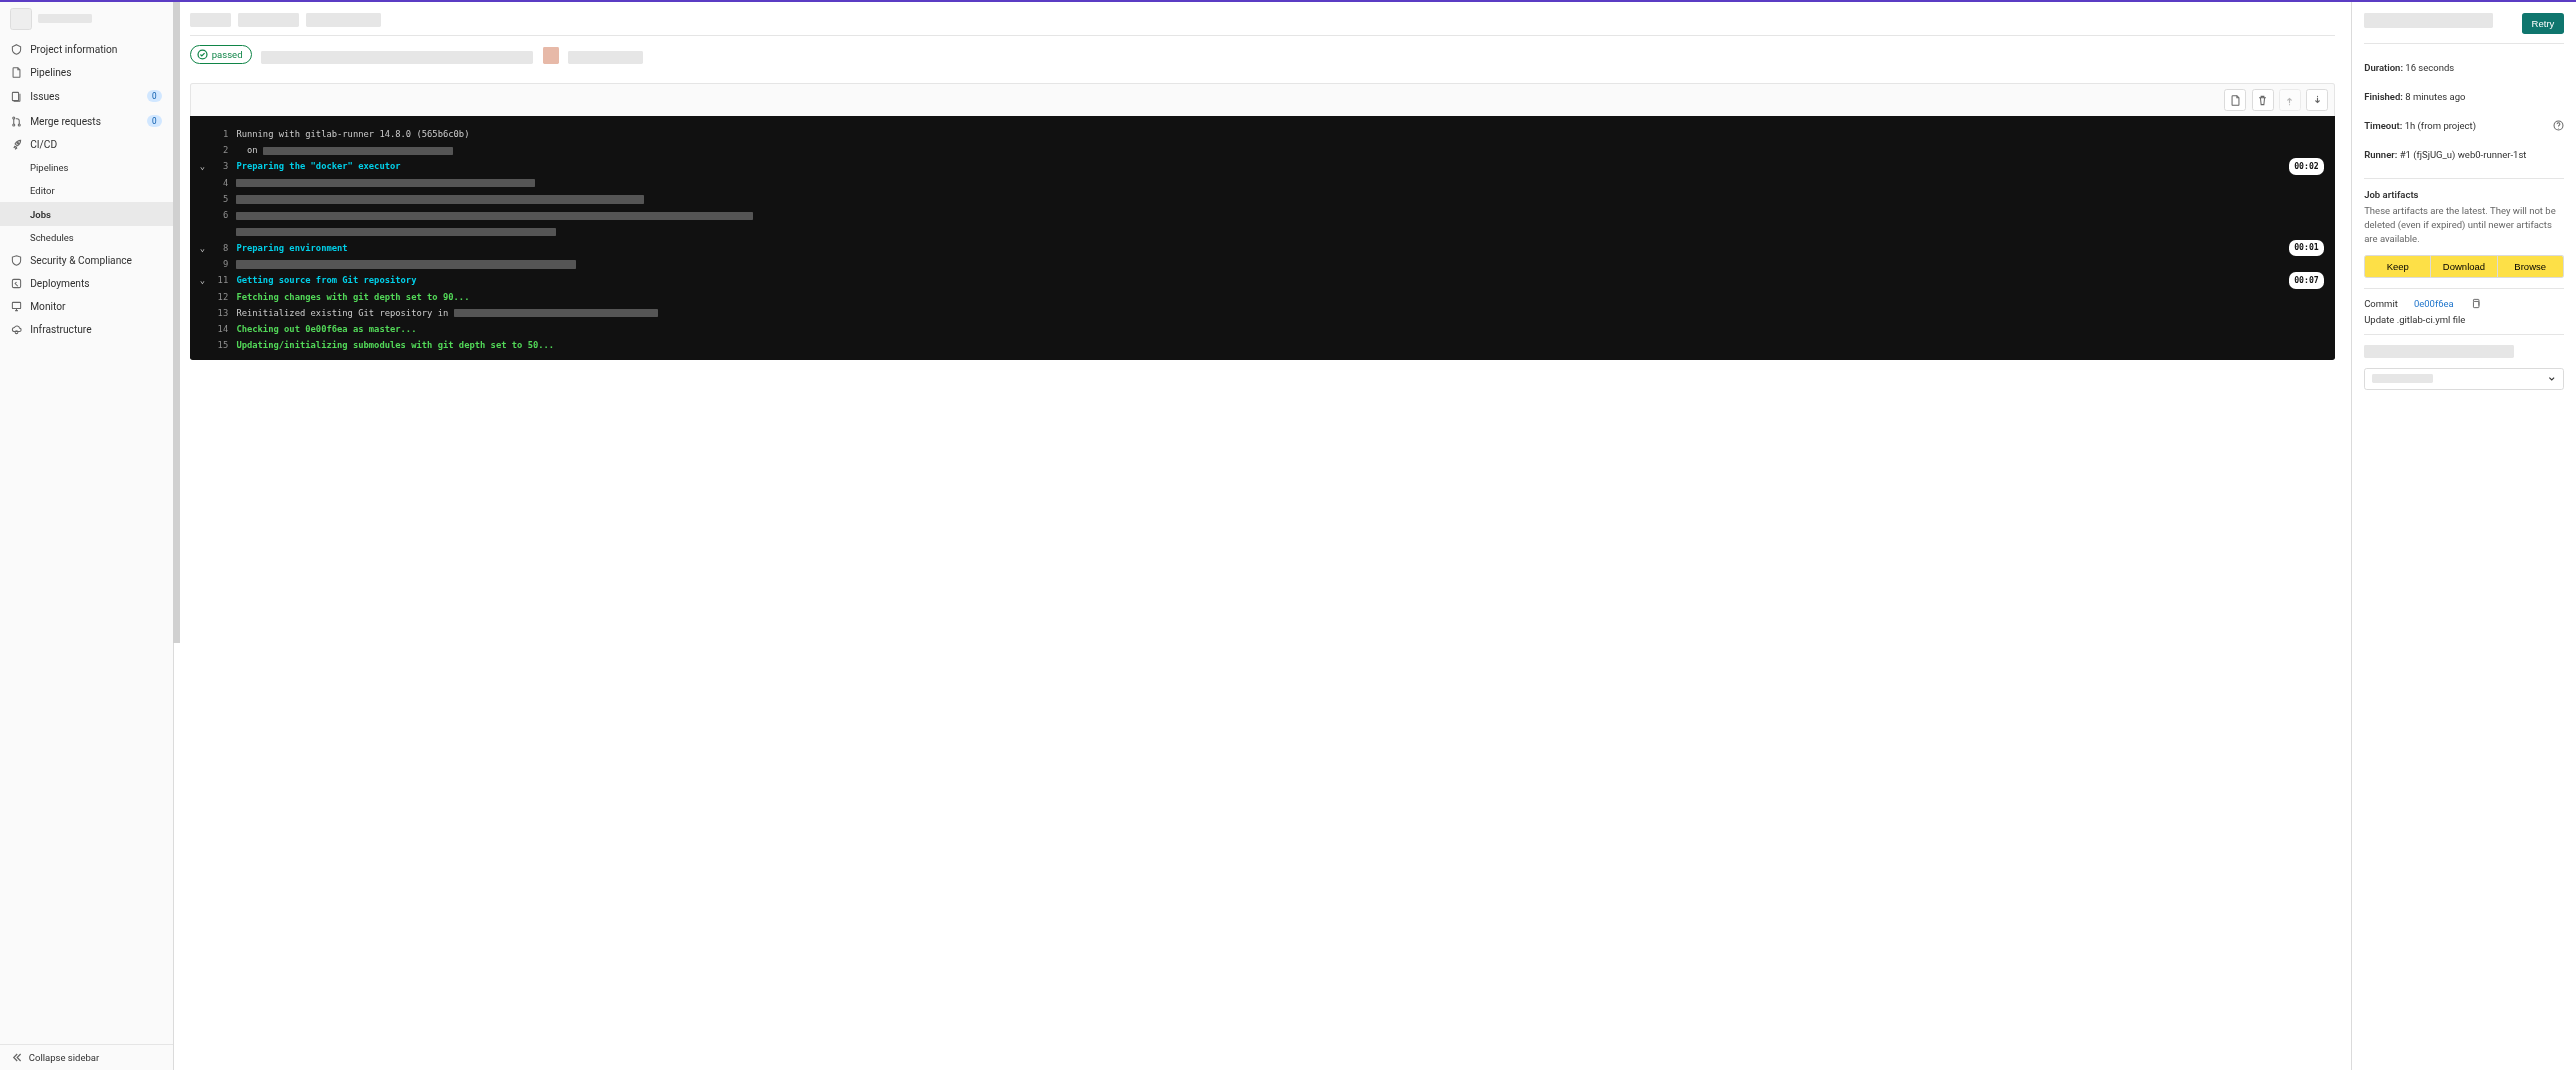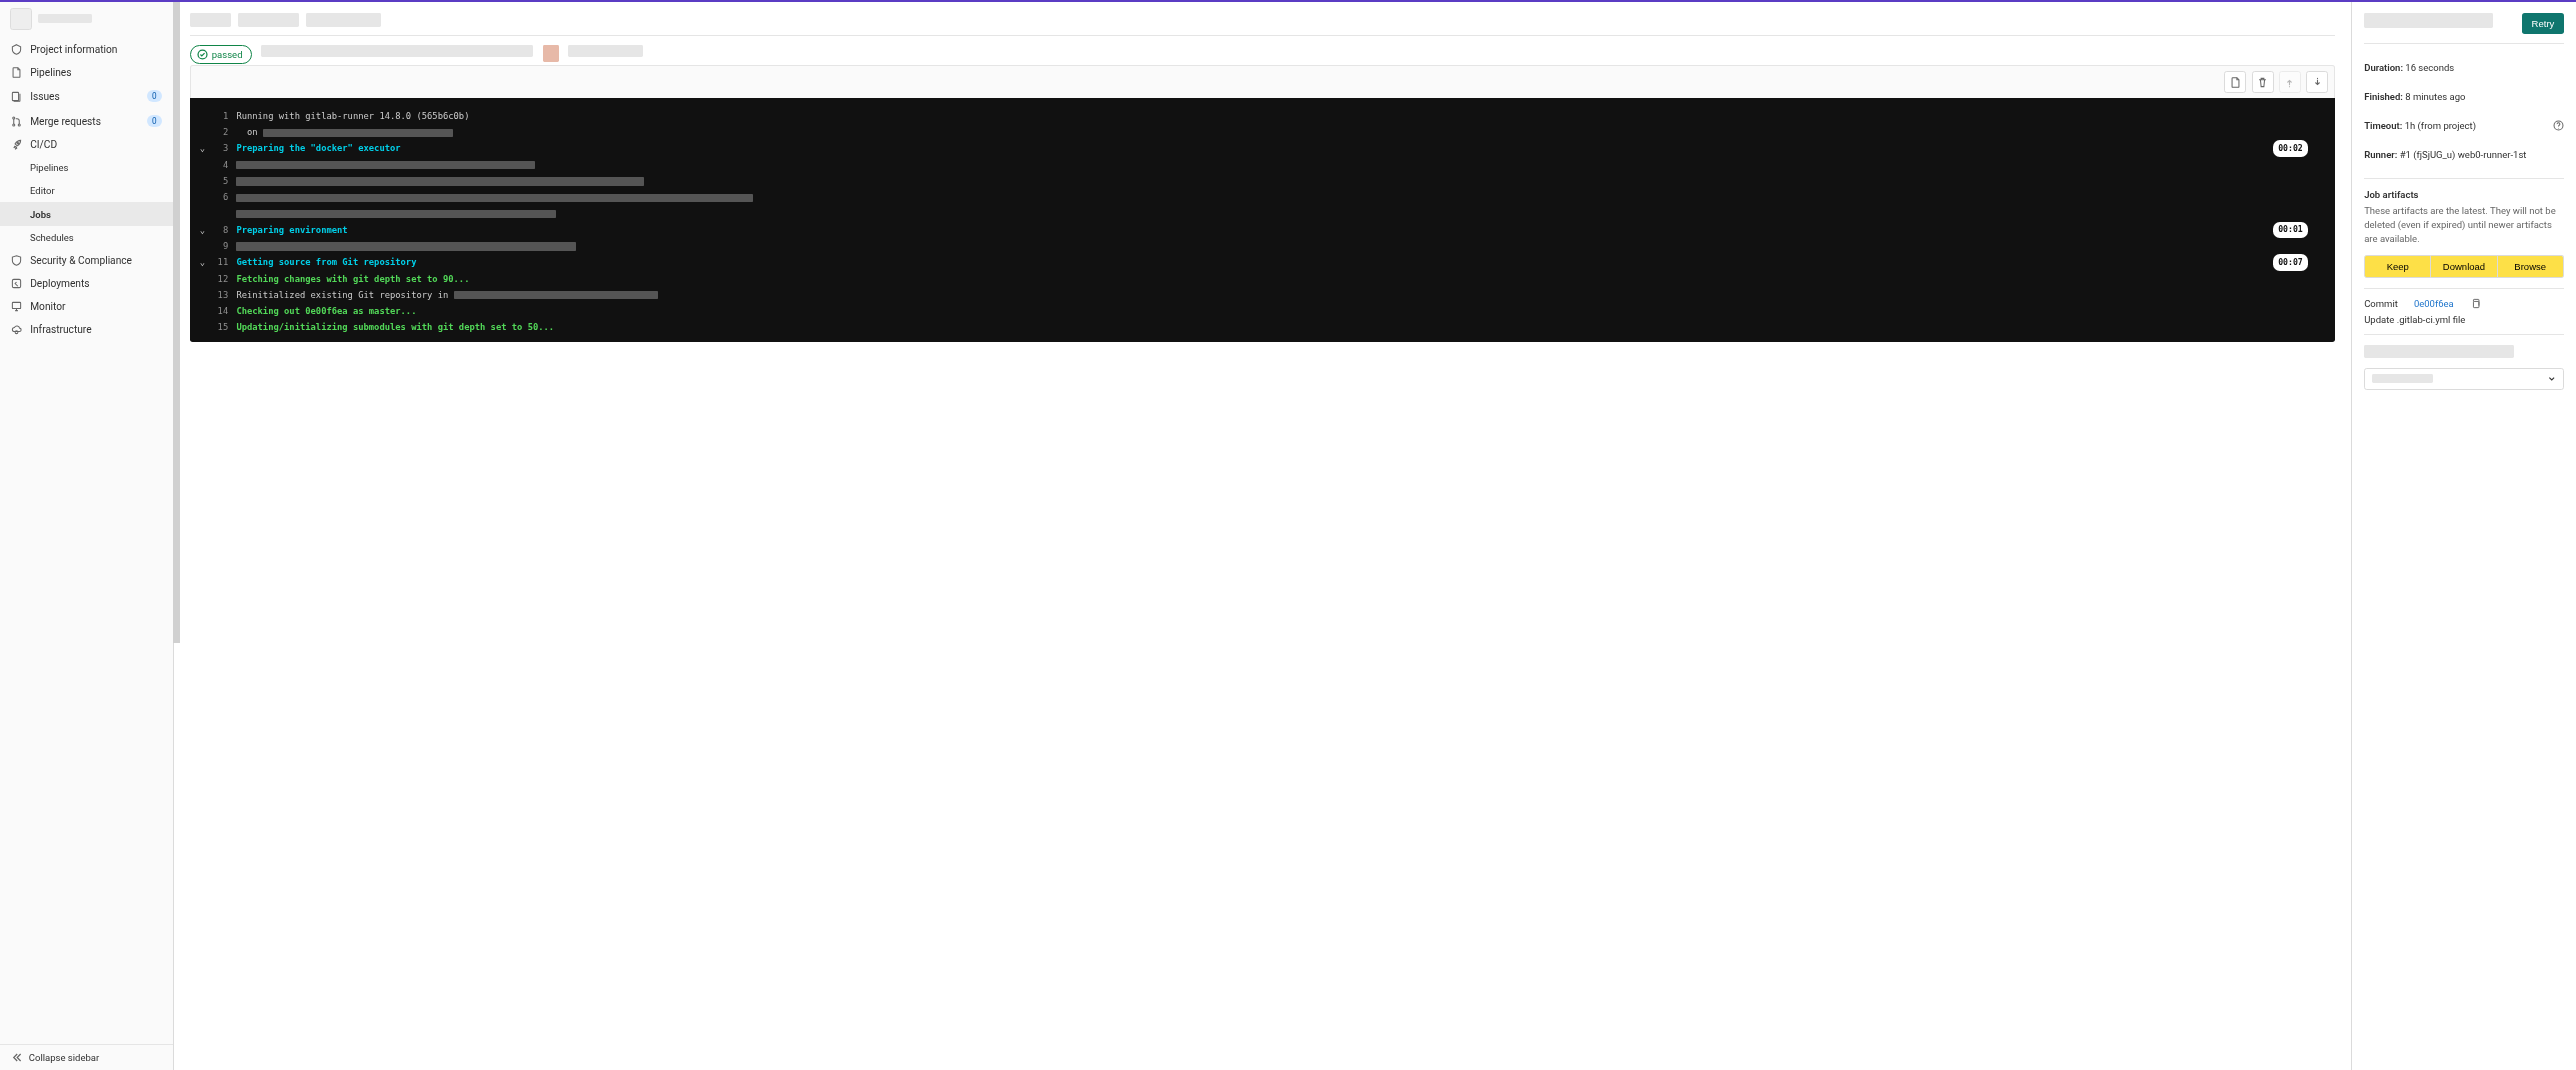--- a/index.html
+++ b/index.html
@@ -88,21 +88,21 @@
   
   .main { flex:1; display:flex; overflow:hidden; }
   .center {
     flex:1; overflow:auto; padding: 11px 16.3px;
     border-right:0.7px solid #dbdbdb;
   }
   .crumb-row { display:flex; gap:6.8px; align-items:center; margin-bottom:8.2px; }
   .crumb-row .redact { height:13.6px; }
   .divider { border:none; border-top:0.7px solid #e5e5e5; margin:5.4px 0 9.5px; }
 
-  .status-row { display:flex; align-items:flex-start; gap:9.5px; margin-bottom:1px; }
+  .status-row { display:flex; align-items:flex-end; gap:9.5px; margin-bottom:19px; }
   .status-pill {
     border:0.7px solid #108548; color:#108548;
     border-radius:11px; padding:2.7px 8.2px 2.7px 5.4px;
     display:inline-flex; align-items:center; gap:4.1px;
     font-size:9.5px;
   }
   .status-pill svg { width:11px; height:11px; }
 
   .log-toolbar {
     display:flex; justify-content:flex-end; gap:5.4px;
@@ -128,21 +128,21 @@
     width:13.6px; color:#ccc; cursor:pointer; user-select:none;
   }
   .tline .ln {
     width:23px; text-align:right; color:#8f8f8f; padding-right:8.2px;
     user-select:none;
   }
   .tline .ct { flex:1; white-space:pre; }
   .tline .ct.cyan { color:#00cfe8; font-weight:600; }
   .tline .ct.green { color:#52d858; font-weight:600; }
   .tline .dur {
-    position:absolute; right:17px;
+    position:absolute; right:1px;
     background:#fff; color:#111; border-radius:6.8px;
     padding:0.7px 5.4px; font-size:8.2px; font-weight:600;
   }
   .tline .ct .inredact {
     display:inline-block; background:#555; height:8.2px; border-radius:0.7px;
     filter:blur(0.7px); vertical-align:middle;
   }
 
   
   .right {

